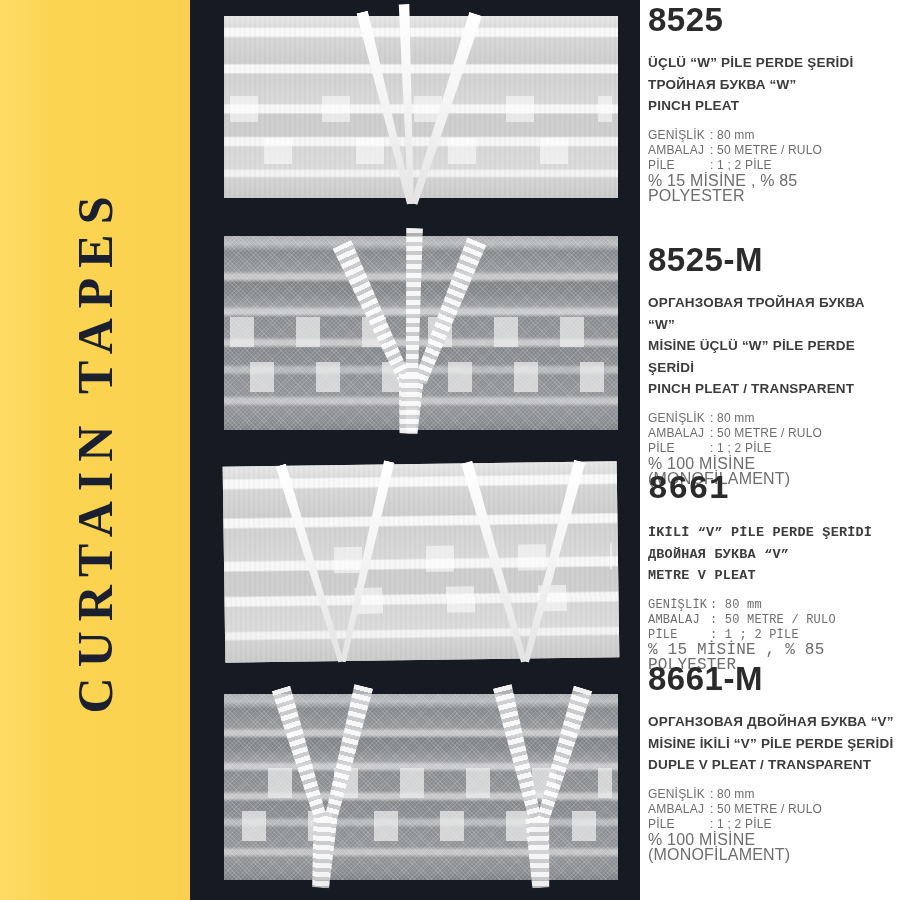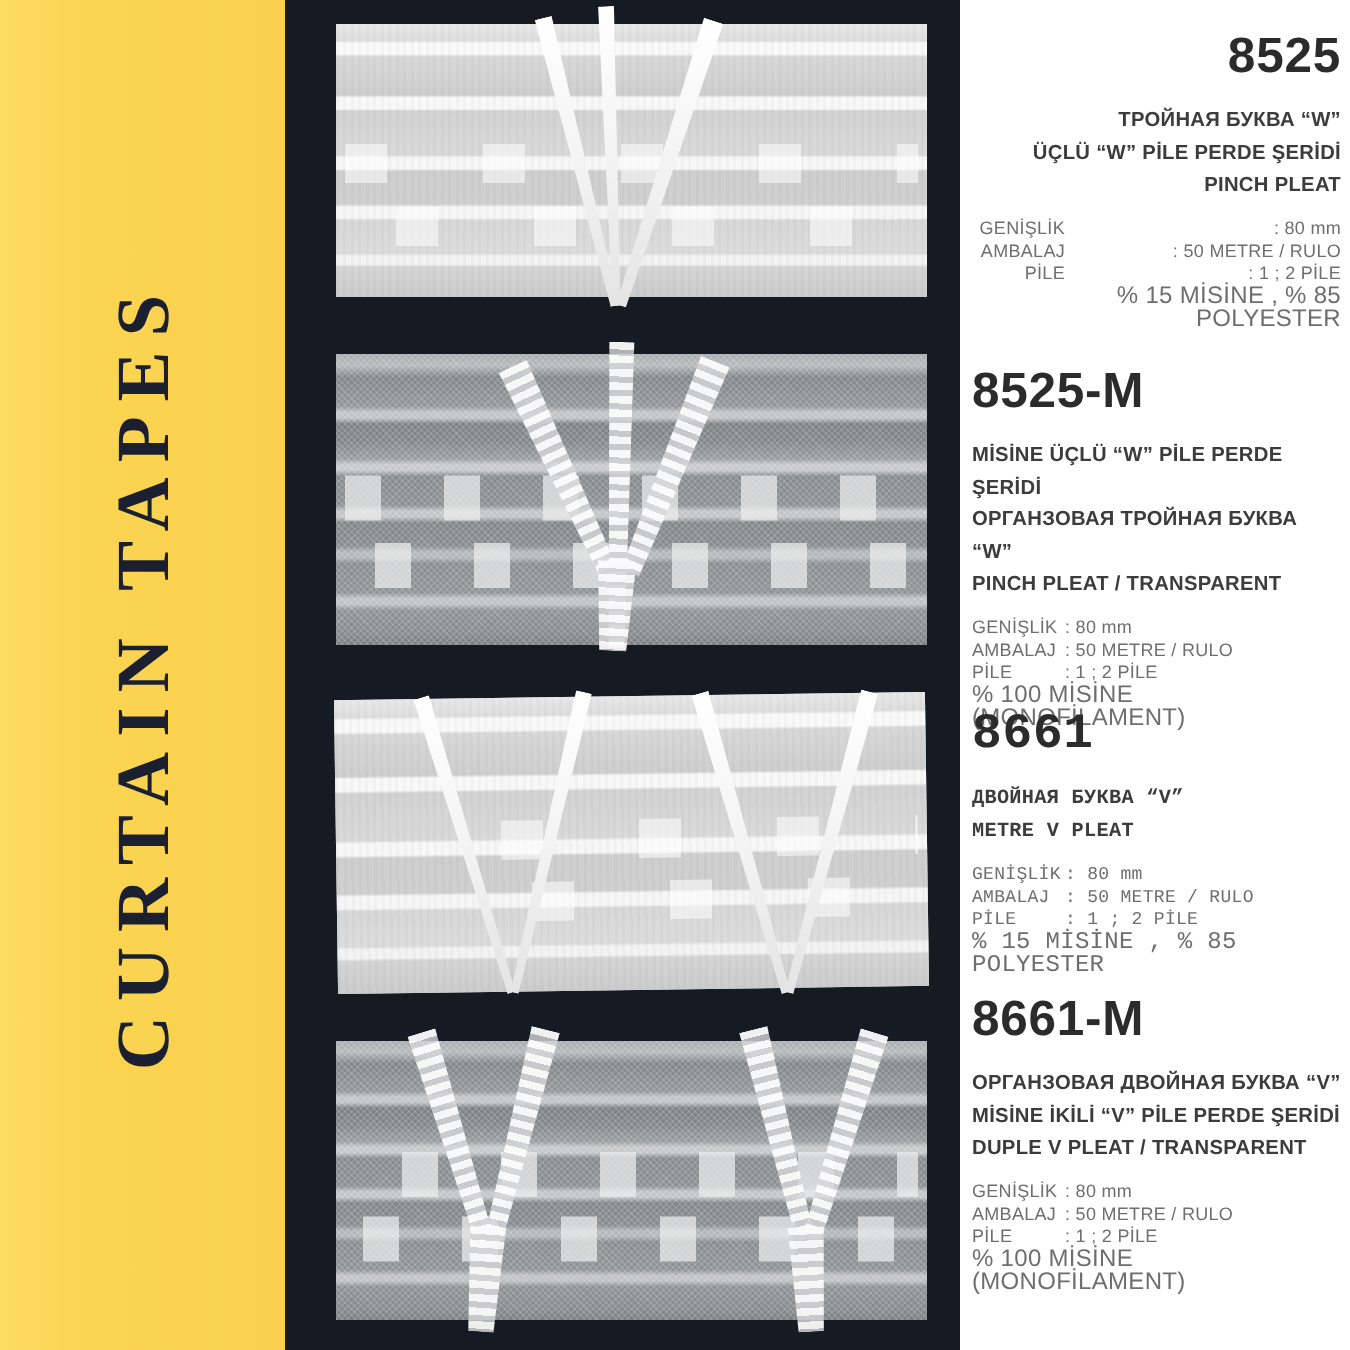--- a/index.html
+++ b/index.html
@@ -122,25 +122,25 @@
       <div class="sqrow mesh-sq" style="top:63%;left:18px;"></div>
     </div>
     <div class="prong meshp" style="left:84px;top:0px;width:30px;height:144px;transform:rotate(-17deg);"></div>
     <div class="prong meshp" style="left:90px;top:0px;width:30px;height:144px;transform:rotate(14deg);"></div>
     <div class="stem" style="left:84px;top:136px;width:30px;height:70px;transform:rotate(4deg);"></div>
     <div class="prong meshp" style="left:298px;top:0px;width:30px;height:144px;transform:rotate(-14deg);"></div>
     <div class="prong meshp" style="left:302px;top:0px;width:30px;height:144px;transform:rotate(17deg);"></div>
     <div class="stem" style="left:300px;top:136px;width:30px;height:70px;transform:rotate(-3deg);"></div>
   </div>
 
-  <div class="info" style="top:17px;text-align:right;">
+  <div class="info" style="top:0;">
     <div class="code">8525</div>
     <div class="names">
+      <div class="name-line">ÜÇLÜ “W” PİLE PERDE ŞERİDİ</div>
       <div class="name-line">ТРОЙНАЯ БУКВА “W”</div>
-      <div class="name-line">ÜÇLÜ “W” PİLE PERDE ŞERİDİ</div>
       <div class="name-line">PINCH PLEAT</div>
     </div>
     <div class="specs">
       <div class="spec-row">
         <span class="spec-label">GENİŞLİK</span>
         <span class="spec-value">: 80 mm</span>
       </div>
       <div class="spec-row">
         <span class="spec-label">AMBALAJ</span>
         <span class="spec-value">: 50 METRE / RULO</span>
@@ -149,22 +149,22 @@
         <span class="spec-label">PİLE</span>
         <span class="spec-value">: 1 ; 2 PİLE</span>
       </div>
       <div class="composition">% 15 MİSİNE , % 85 POLYESTER</div>
     </div>
   </div>
 
   <div class="info" style="top:240px;">
     <div class="code">8525-M</div>
     <div class="names">
+      <div class="name-line">ОРГАНЗОВАЯ ТРОЙНАЯ БУКВА “W”</div>
       <div class="name-line">MİSİNE ÜÇLÜ “W” PİLE PERDE ŞERİDİ</div>
-      <div class="name-line">ОРГАНЗОВАЯ ТРОЙНАЯ БУКВА “W”</div>
       <div class="name-line">PINCH PLEAT / TRANSPARENT</div>
     </div>
     <div class="specs">
       <div class="spec-row">
         <span class="spec-label">GENİŞLİK</span>
         <span class="spec-value">: 80 mm</span>
       </div>
       <div class="spec-row">
         <span class="spec-label">AMBALAJ</span>
         <span class="spec-value">: 50 METRE / RULO</span>
@@ -173,20 +173,21 @@
         <span class="spec-label">PİLE</span>
         <span class="spec-value">: 1 ; 2 PİLE</span>
       </div>
       <div class="composition">% 100 MİSİNE (MONOFİLAMENT)</div>
     </div>
   </div>
 
   <div class="info" style="top:470px;font-family:Liberation Mono, monospace;">
     <div class="code">8661</div>
     <div class="names">
+      <div class="name-line">İKİLİ “V” PİLE PERDE ŞERİDİ</div>
       <div class="name-line">ДВОЙНАЯ БУКВА “V”</div>
       <div class="name-line">METRE V PLEAT</div>
     </div>
     <div class="specs">
       <div class="spec-row">
         <span class="spec-label">GENİŞLİK</span>
         <span class="spec-value">: 80 mm</span>
       </div>
       <div class="spec-row">
         <span class="spec-label">AMBALAJ</span>

